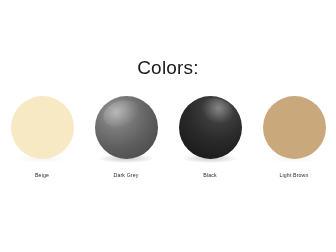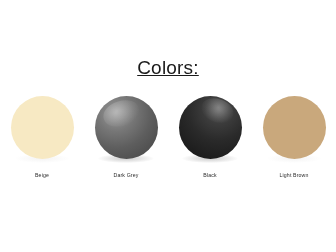--- a/index.html
+++ b/index.html
@@ -26,21 +26,20 @@
     top: 58px;
     left: 0;
     width: 336px;
     text-align: center;
     font-family: "Liberation Sans", sans-serif;
     font-size: 19px;
     font-weight: 400;
     color: #1a1a1a;
     letter-spacing: 0.2px;
     line-height: 1;
-    text-decoration: underline;
   }
 
   #swatch-row {
     position: absolute;
     top: 96px;
     left: 0;
     width: 336px;
     height: 90px;
     display: flex;
     justify-content: center;

